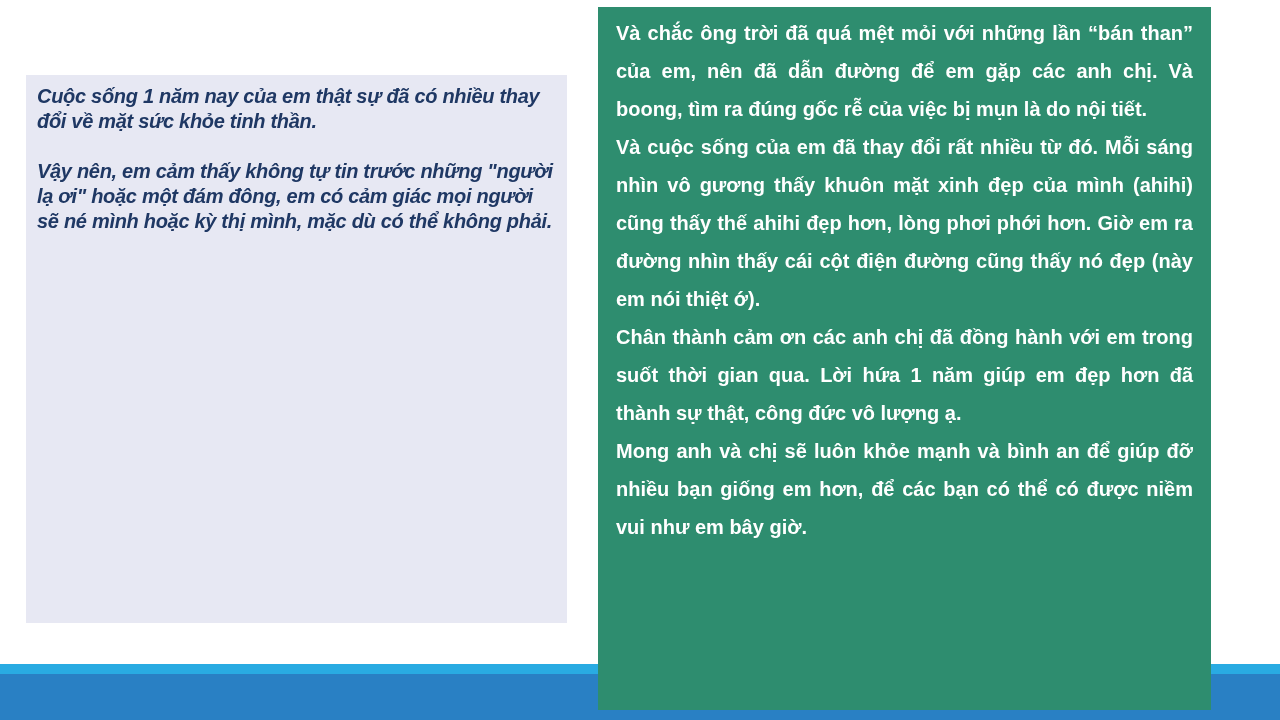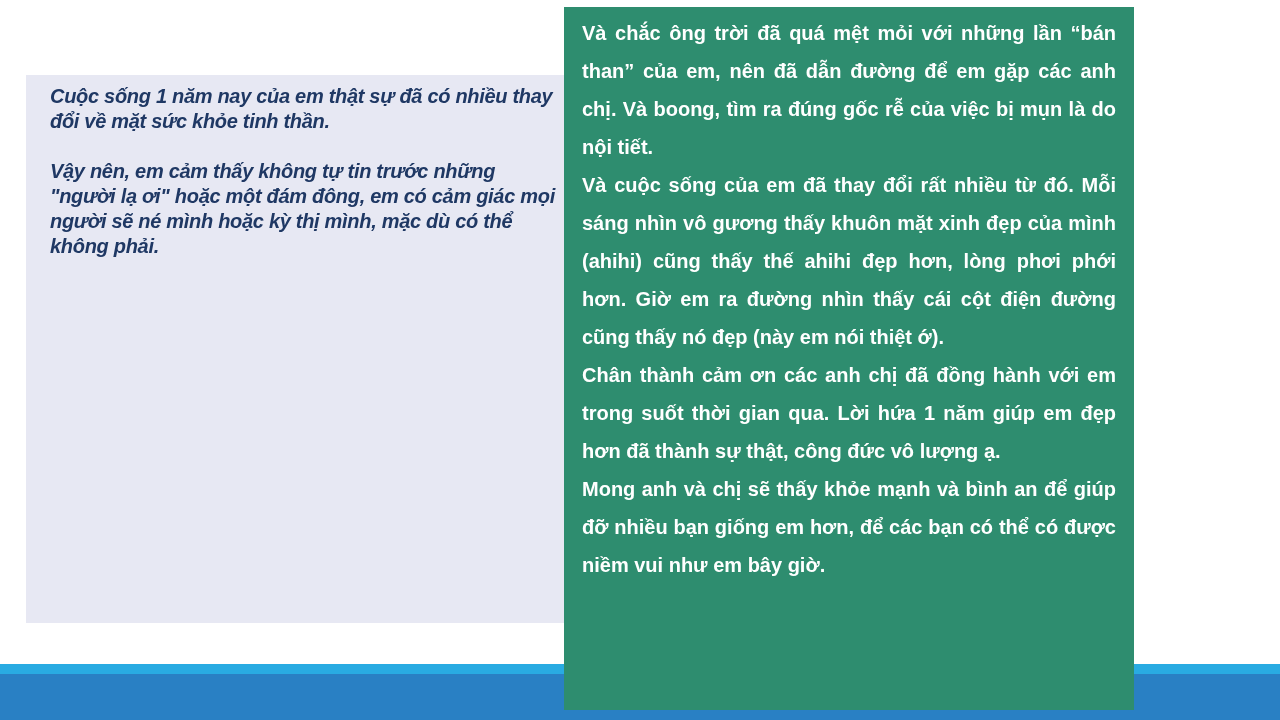--- a/index.html
+++ b/index.html
@@ -7,36 +7,36 @@
     width: 1280px; height: 720px;
     position: relative; overflow: hidden;
     background: #ffffff;
     font-family: "Liberation Sans", sans-serif;
   }
   .left-panel {
     position: absolute; left: 26px; top: 75px;
     width: 541px; height: 548px;
     background: #e7e8f3;
     box-sizing: border-box;
-    padding: 9px 12px 8px 24px;
+    padding: 9px 12px 8px 11px;
     z-index: 2;
   }
   .left-panel p {
     margin: 0;
     font-style: italic;
     font-weight: 700;
     font-size: 20px;
     line-height: 25px;
     letter-spacing: -0.3px;
     color: #1f3864;
   }
   .left-panel p.gap { margin-bottom: 25px; }
   .right-panel {
-    position: absolute; left: 564px; top: 7px;
-    width: 570px; height: 703px;
+    position: absolute; left: 598px; top: 7px;
+    width: 613px; height: 703px;
     background: #2e8d6f;
     box-sizing: border-box;
     padding: 7px 18px 6px 18px;
     z-index: 3;
     text-align: justify;
   }
   .right-panel p {
     margin: 0;
     font-weight: 700;
     font-size: 20px;
@@ -64,14 +64,14 @@
 
 <div class="left-panel">
   <p class="gap">Cuộc sống 1 năm nay của em thật sự đã có nhiều thay đổi về mặt sức khỏe tinh thần.</p>
   <p>Vậy nên, em cảm thấy không tự tin trước những "người lạ ơi" hoặc một đám đông, em có cảm giác mọi người sẽ né mình hoặc kỳ thị mình, mặc dù có thể không phải.</p>
 </div>
 
 <div class="right-panel">
   <p>Và chắc ông trời đã quá mệt mỏi với những lần “bán than” của em, nên đã dẫn đường để em gặp các anh chị. Và boong, tìm ra đúng gốc rễ của việc bị mụn là do nội tiết.</p>
   <p>Và cuộc sống của em đã thay đổi rất nhiều từ đó. Mỗi sáng nhìn vô gương thấy khuôn mặt xinh đẹp của mình (ahihi) cũng thấy thế ahihi đẹp hơn, lòng phơi phới hơn. Giờ em ra đường nhìn thấy cái cột điện đường cũng thấy nó đẹp (này em nói thiệt ớ).</p>
   <p>Chân thành cảm ơn các anh chị đã đồng hành với em trong suốt thời gian qua. Lời hứa 1 năm giúp em đẹp hơn đã thành sự thật, công đức vô lượng ạ.</p>
-  <p>Mong anh và chị sẽ thấy khỏe mạnh và bình an để giúp đỡ nhiều bạn giống em hơn, để các bạn có thể có được niềm vui như em bây giờ.</p>
+  <p>Mong anh và chị sẽ luôn khỏe mạnh và bình an để giúp đỡ nhiều bạn giống em hơn, để các bạn có thể có được niềm vui như em bây giờ.</p>
 </div>
 
 </body></html>

